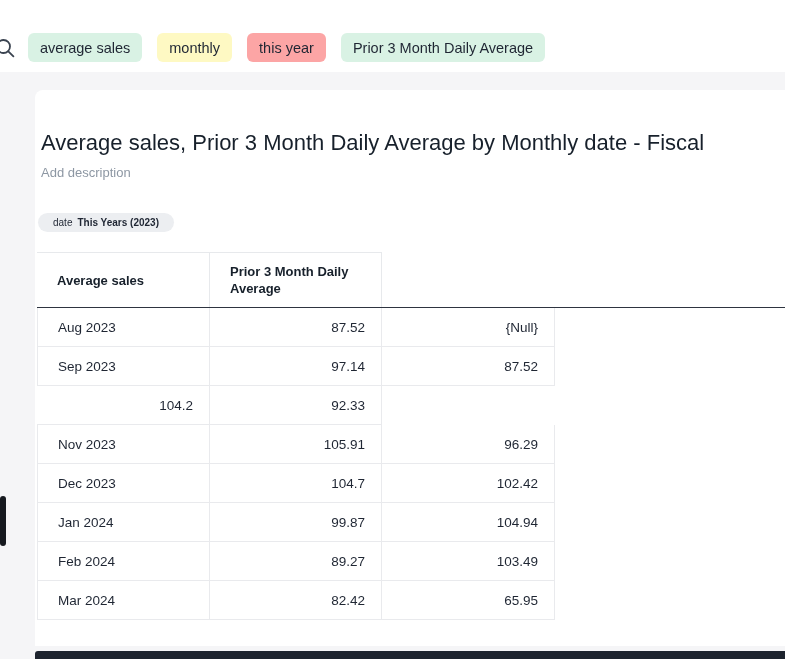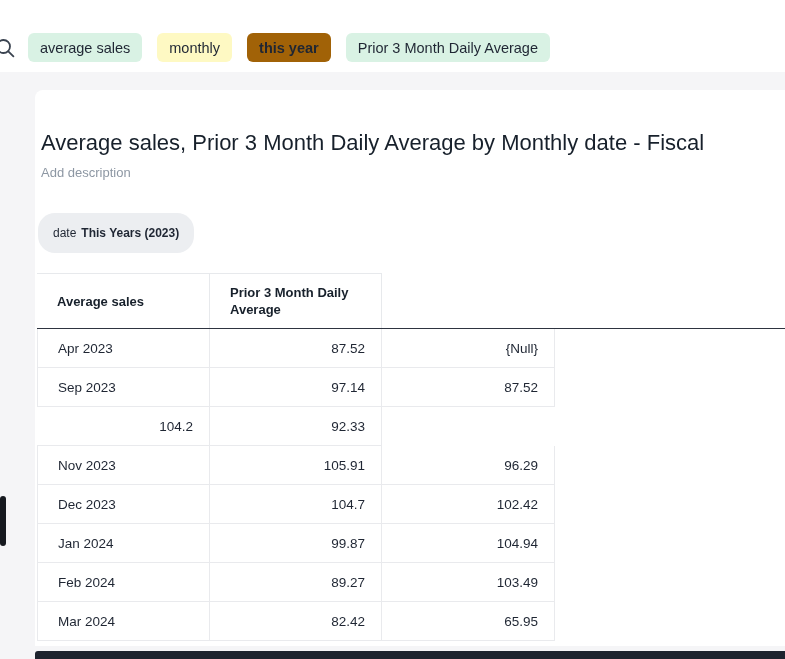--- a/index.html
+++ b/index.html
@@ -36,21 +36,21 @@
     align-items: center;
     padding: 0 12px;
     border-radius: 6px;
     font-size: 14.5px;
     color: #1f2633;
     white-space: nowrap;
     cursor: pointer;
   }
   .chip-green  { background: #d9f2e4; }
   .chip-purple { background: #fef9c3; }
-  .chip-gray   { background: #a16207; font-weight: bold; }
+  .chip-gray   { background: #fca5a5; }
 
   
   .card {
     position: absolute;
     top: 90px; left: 35px;
     width: 750px; height: 556px;
     background: #ffffff;
     border-radius: 8px 0 0 0;
   }
   .answer-title {
@@ -67,22 +67,22 @@
     cursor: pointer;
     width: fit-content;
   }
   .filter-pill {
     margin: 33px 0 0 3px;
     display: inline-flex;
     align-items: center;
     gap: 5px;
     background: #eceef1;
     border-radius: 17px;
-    padding: 13px 15px;
-    font-size: 12px;
+    padding: 4px 15px;
+    font-size: 10px;
     cursor: pointer;
   }
   .filter-pill .val { font-weight: 700; }
 
   
   .table-wrap { margin: 20px 0 0 2px; }
   .tr-head, .tr {
     display: grid;
     grid-template-columns: 173px 172px 173px 1fr;
   }
@@ -161,21 +161,21 @@
   </div>
 
   <div class="table-wrap">
     <div class="tr-head">
       <div class="th">Average sales</div>
       <div class="th">Prior 3 Month Daily Average</div>
       <div class="th th-empty"></div>
     </div>
     <div id="table-body">
   <div class="tr">
-    <div class="td td-first">Apr 2023</div>
+    <div class="td td-first">Aug 2023</div>
     <div class="td num">87.52</div>
     <div class="td num">{Null}</div>
     <div class="td td-empty"></div>
   </div>
 
   <div class="tr">
     <div class="td td-first">Sep 2023</div>
     <div class="td num">97.14</div>
     <div class="td num">87.52</div>
     <div class="td td-empty"></div>

